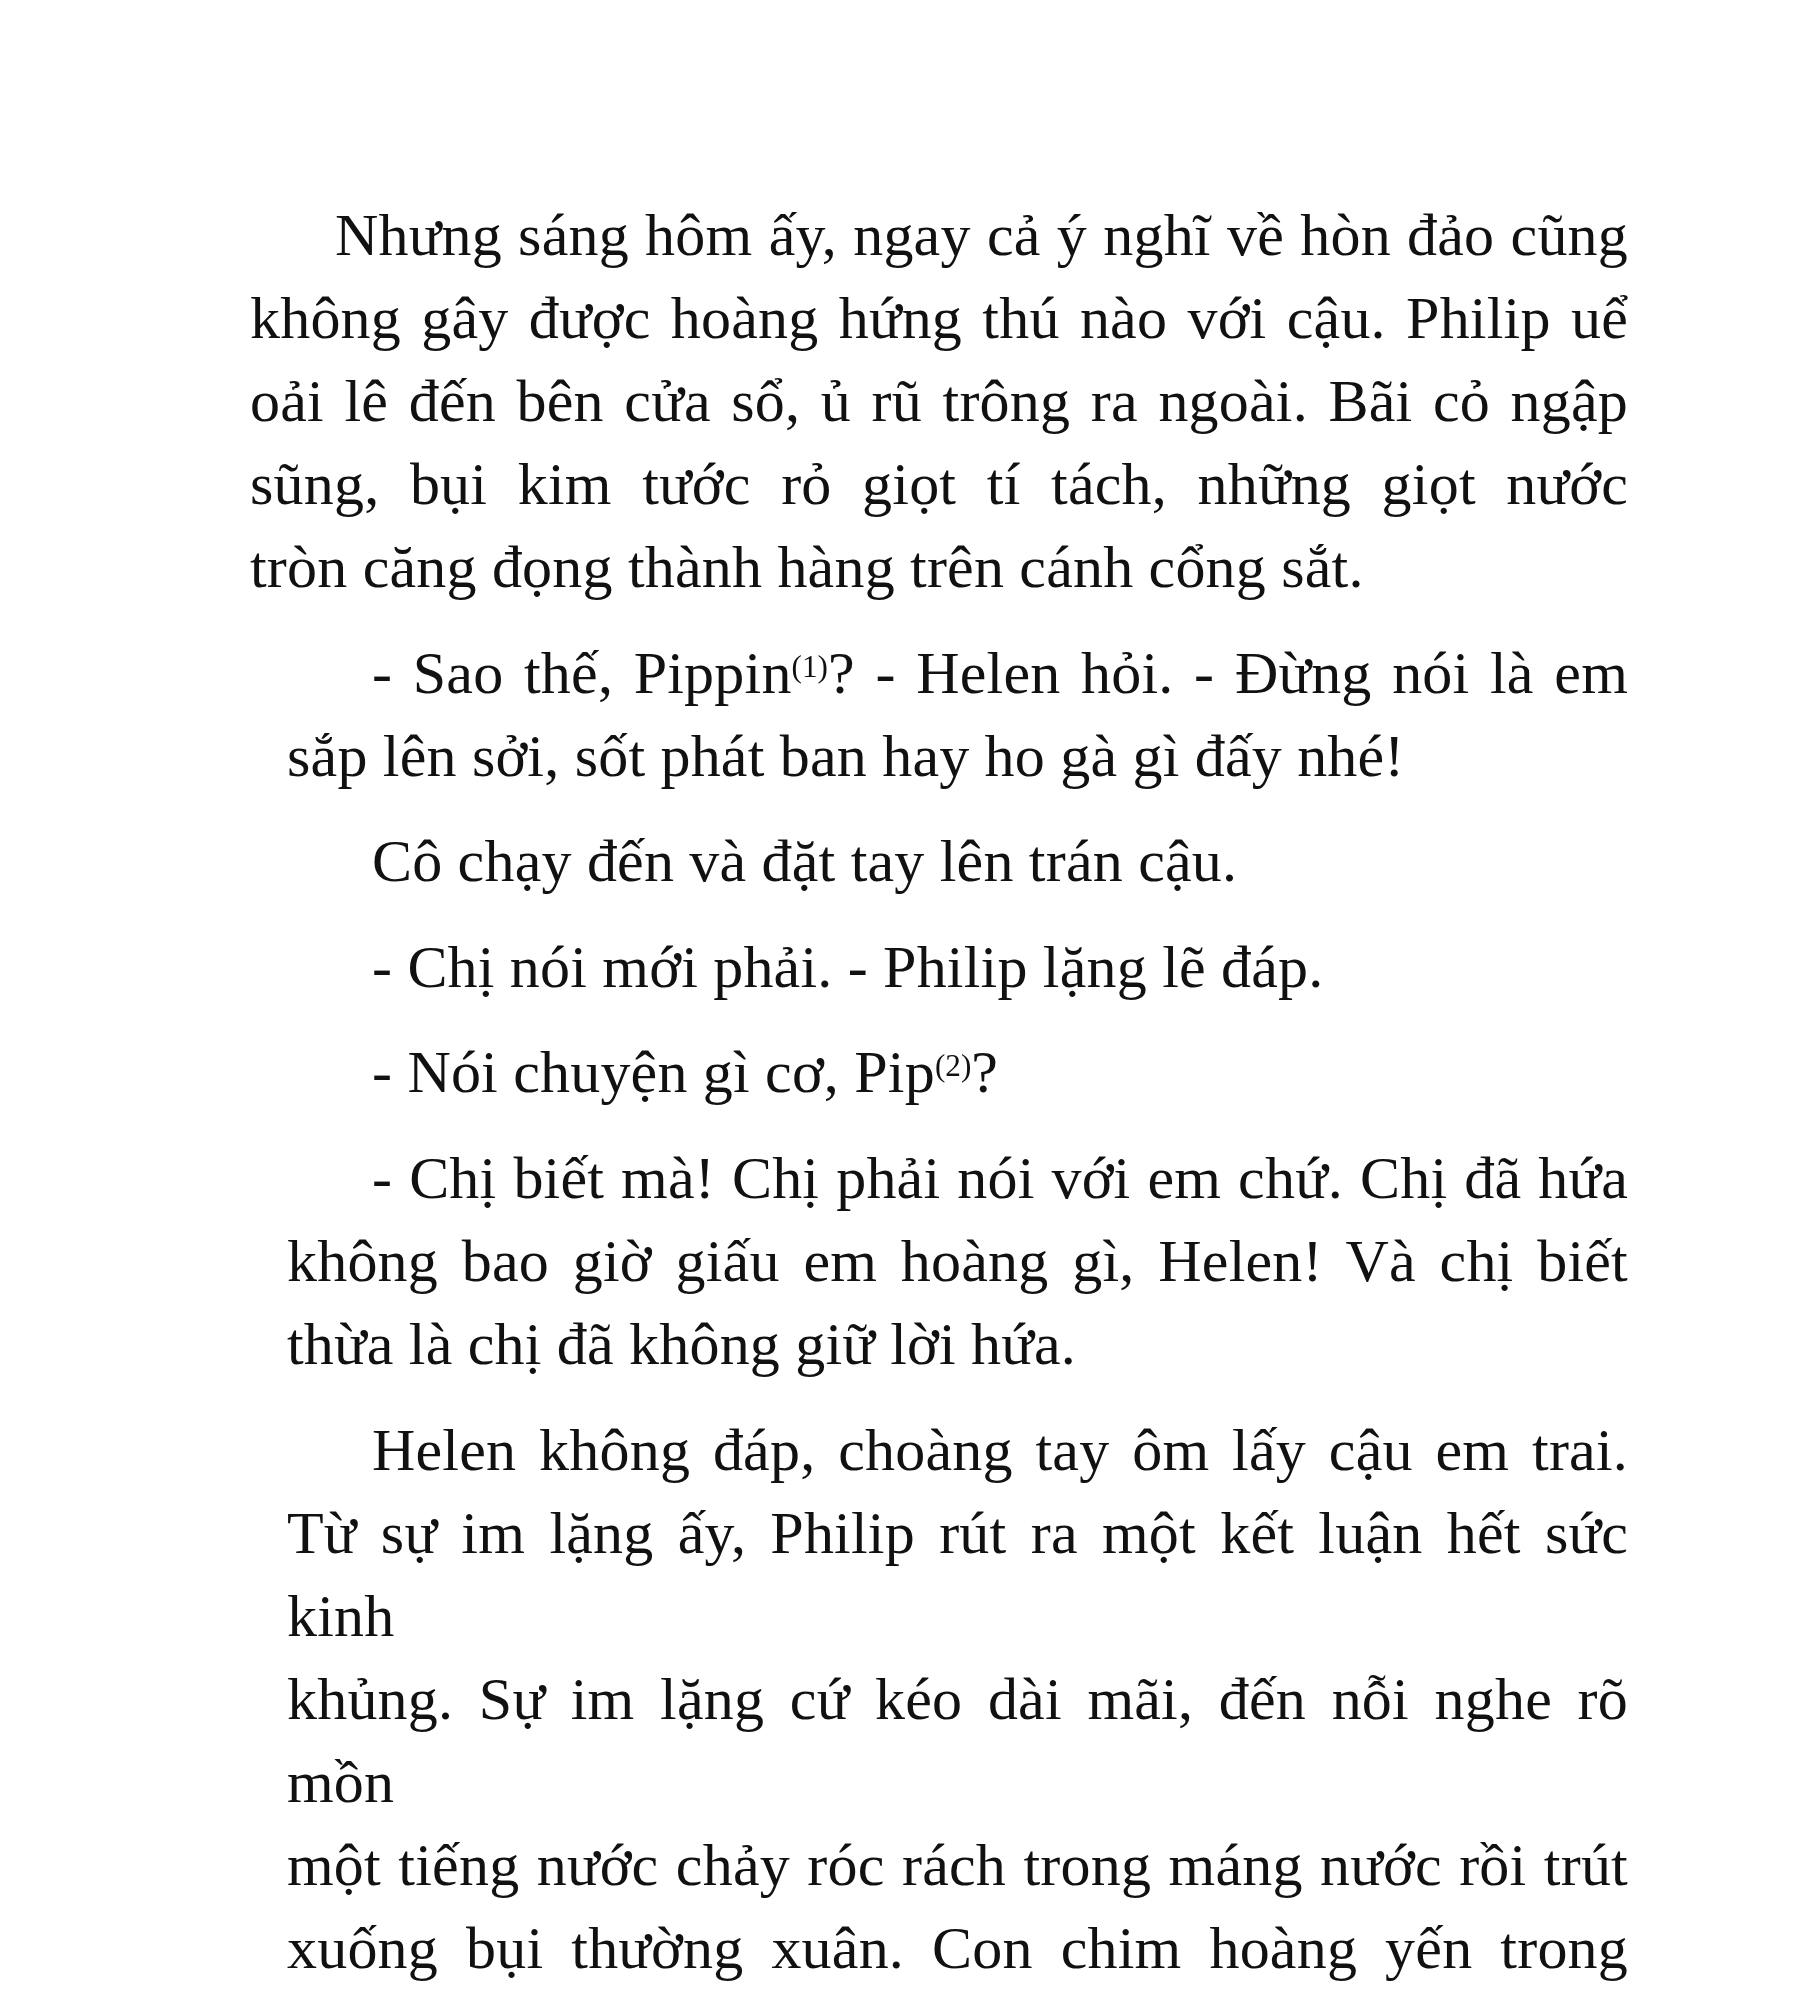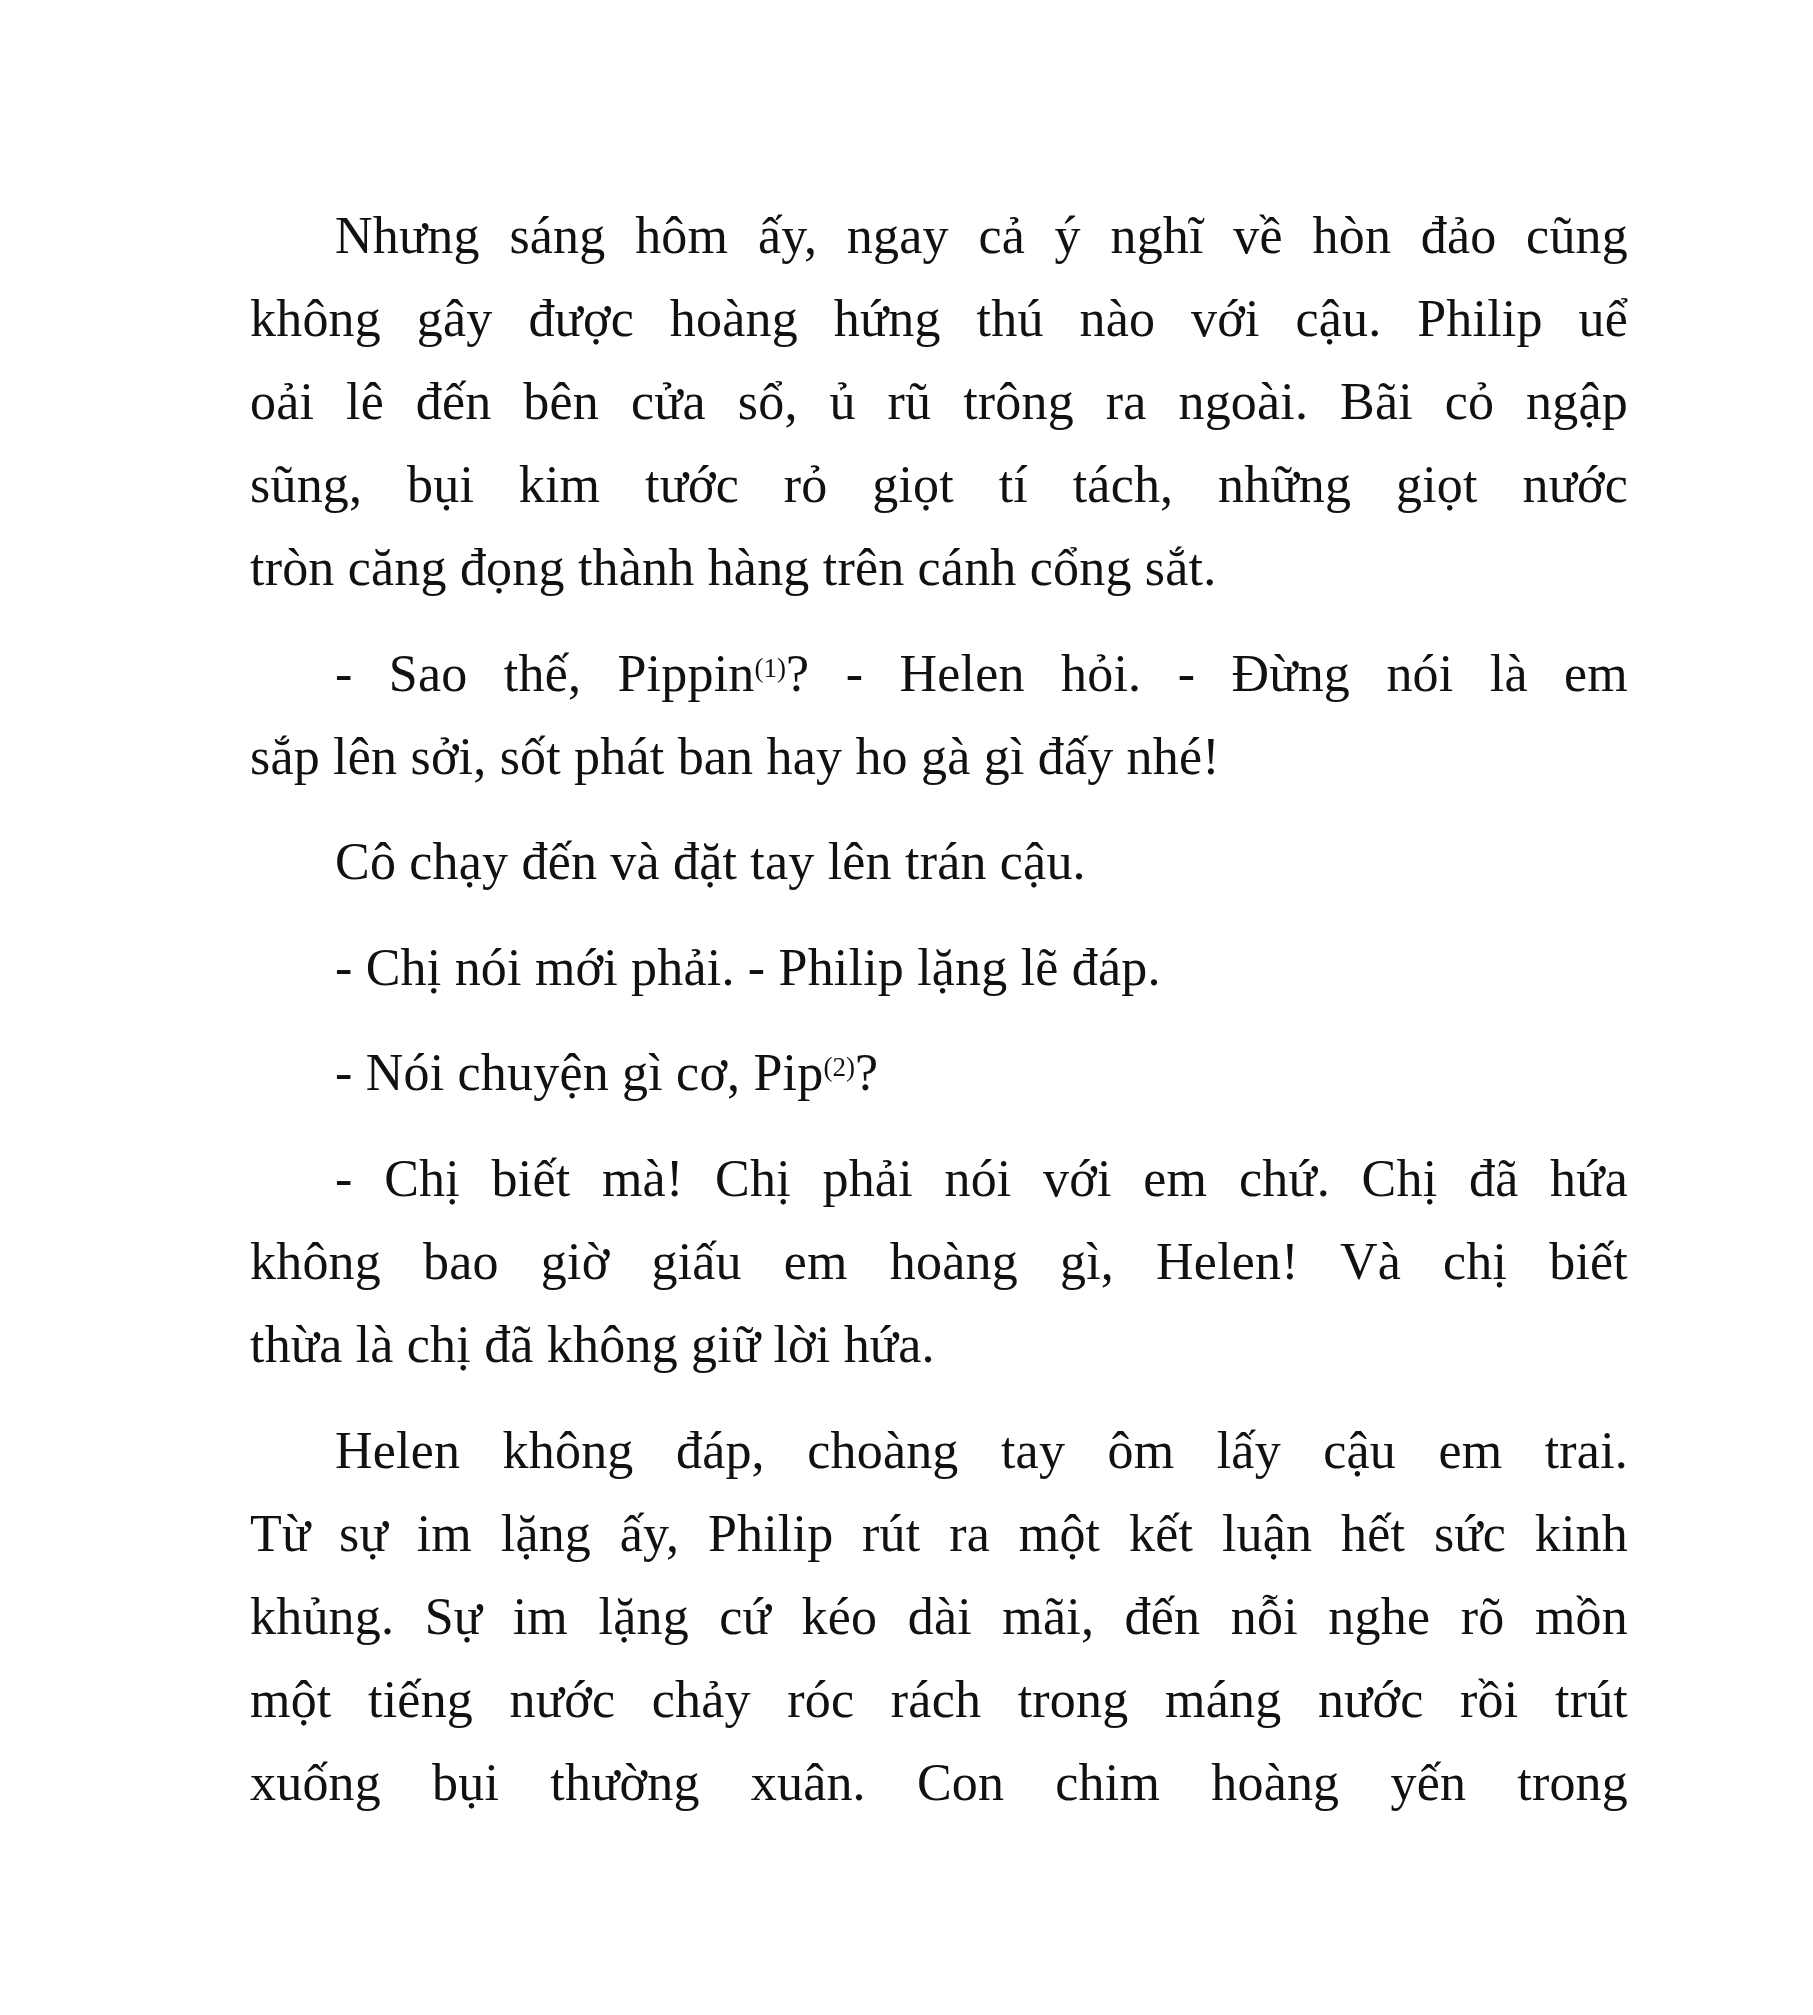--- a/index.html
+++ b/index.html
@@ -10,27 +10,27 @@
     height: 2651px;
     background: #ffffff;
     overflow: hidden;
     font-family: "Liberation Serif", serif;
   }
   .text-block {
     position: absolute;
     left: 250px;
     top: 194px;
     width: 1378px;
-    font-size: 52px;
+    font-size: 60px;
     line-height: 83px;
     color: #111111;
     letter-spacing: 0.2px;
   }
   .para { margin: 0; }
-  .para + .para { margin-top: 22.6px; }
+  .para + .para { margin-top: 22.6px; margin-left: 37px; }
   .line { width: 100%; }
   .line.j { text-align: justify; text-align-last: justify; }
   .line.last { text-align: left; text-align-last: left; }
   .line.first { text-indent: 85px; }
   .sup {
     font-size: 0.52em;
     line-height: 0;
     vertical-align: 0.52em;
     letter-spacing: 0;
   }

